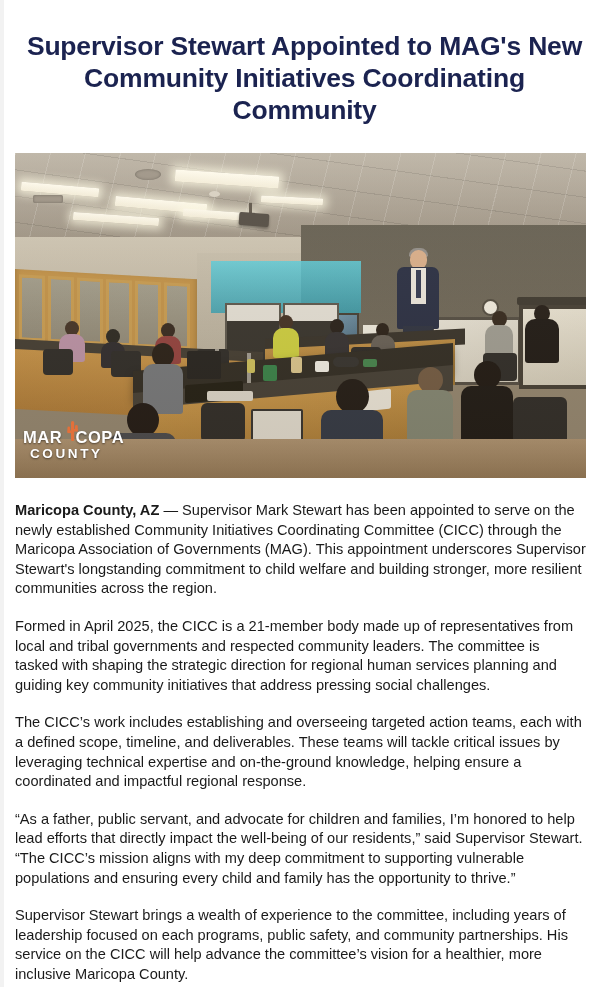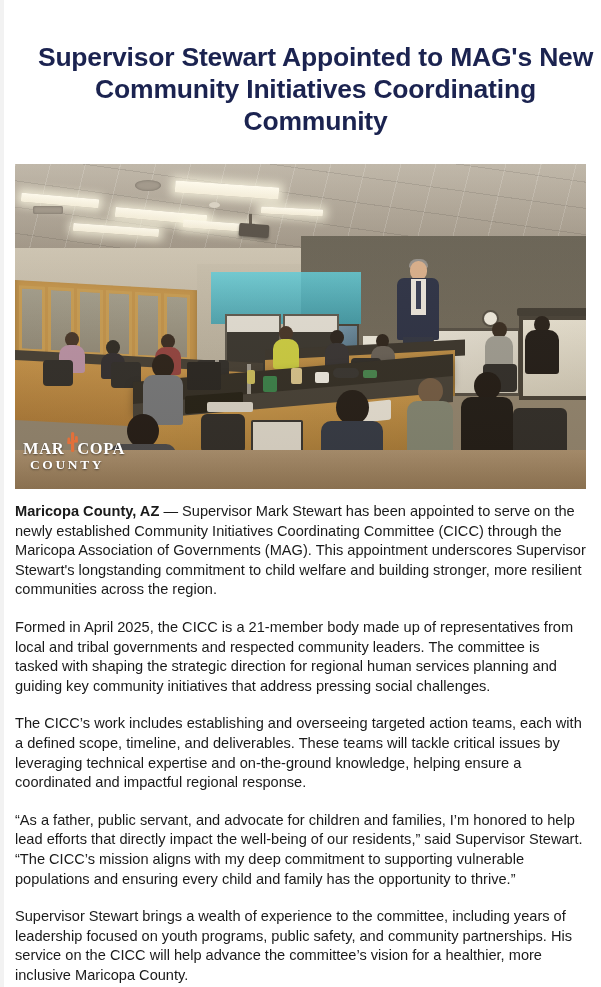--- a/index.html
+++ b/index.html
@@ -40,39 +40,38 @@
   }
 
   
   .headline {
     color: #1b2350;
     font-size: 26.5px;
     line-height: 32px;
     font-weight: bold;
     text-align: center;
     letter-spacing: -0.2px;
-    margin: 15px;
+    margin: 4px;
     padding-top: 26px;
     width: 571px;
   }
 
   
   .photo-wrap {
     position: relative;
     width: 571px;
     height: 325px;
     margin-top: 27px;
     overflow: hidden;
     background: #8d826f;
   }
   .photo {
     position: absolute;
     inset: 0;
     overflow: hidden;
-    font-family: Liberation Serif, serif;
   }
 
   
   .ceiling {
     position: absolute; left: 0; top: 0; width: 100%; height: 96px;
     background: linear-gradient(180deg, #b9b2a6 0%, #a79f93 55%, #988f82 100%);
   }
   .ceiling-grid {
     position: absolute; inset: 0;
     background:
@@ -272,21 +271,21 @@
     color: #ffffff; font-weight: bold; font-size: 13.5px;
     letter-spacing: 2.6px; line-height: 15px; padding-left: 7px;
     text-shadow: 0 1px 2px rgba(0,0,0,0.5);
   }
   .cactus {
     position: absolute; left: 43px; top: -10px; width: 13px; height: 22px;
   }
 
   
   .body-copy {
-    margin-top: 13px;
+    margin-top: 23px;
     width: 571px;
   }
   .body-copy p {
     margin: 0 0 18px 0;
     color: #1a1a1a;
     font-size: 14.6px;
     line-height: 19.6px;
     text-align: left;
   }
   .body-copy p:last-child { margin-bottom: 0; }
@@ -462,17 +461,17 @@
         </div>
 
       </div>
     </div>
 
     <div class="body-copy">
       <p><span class="lede">Maricopa County, AZ</span><span> — Supervisor Mark Stewart has been appointed to serve on the newly established Community Initiatives Coordinating Committee (CICC) through the Maricopa Association of Governments (MAG). This appointment underscores Supervisor Stewart's longstanding commitment to child welfare and building stronger, more resilient communities across the region.</span></p>
       <p>Formed in April 2025, the CICC is a 21-member body made up of representatives from local and tribal governments and respected community leaders. The committee is tasked with shaping the strategic direction for regional human services planning and guiding key community initiatives that address pressing social challenges.</p>
       <p>The CICC’s work includes establishing and overseeing targeted action teams, each with a defined scope, timeline, and deliverables. These teams will tackle critical issues by leveraging technical expertise and on-the-ground knowledge, helping ensure a coordinated and impactful regional response.</p>
       <p>“As a father, public servant, and advocate for children and families, I’m honored to help lead efforts that directly impact the well-being of our residents,” said Supervisor Stewart. “The CICC’s mission aligns with my deep commitment to supporting vulnerable populations and ensuring every child and family has the opportunity to thrive.”</p>
-      <p>Supervisor Stewart brings a wealth of experience to the committee, including years of leadership focused on youth programs, public safety, and community partnerships. His service on the CICC will help advance the committee’s vision for a healthier, more inclusive Maricopa County.</p>
+      <p>Supervisor Stewart brings a wealth of experience to the committee, including years of leadership focused on each programs, public safety, and community partnerships. His service on the CICC will help advance the committee’s vision for a healthier, more inclusive Maricopa County.</p>
     </div>
 
   </div>
 </div>
 
 </body></html>

